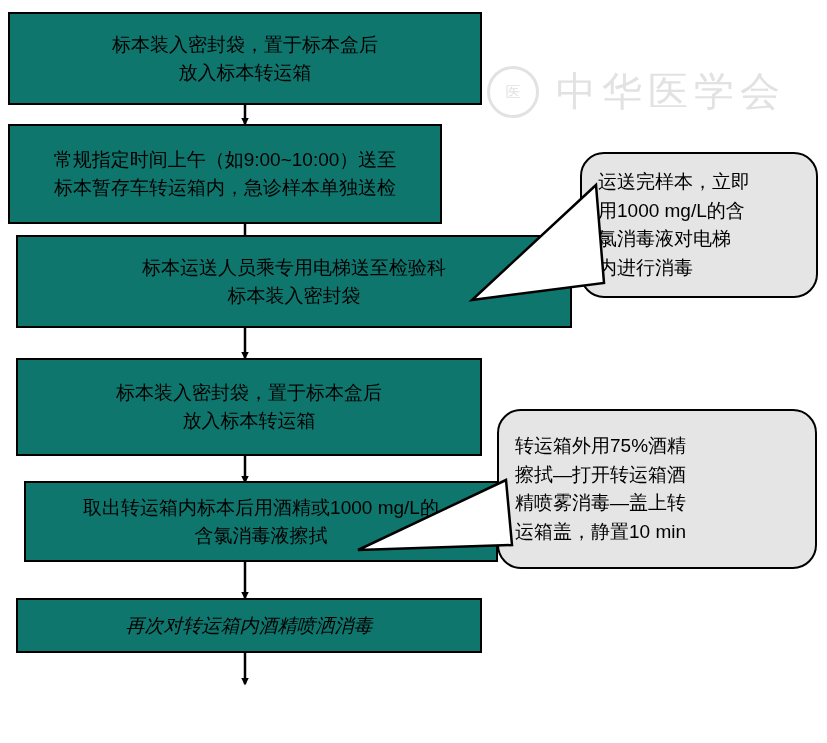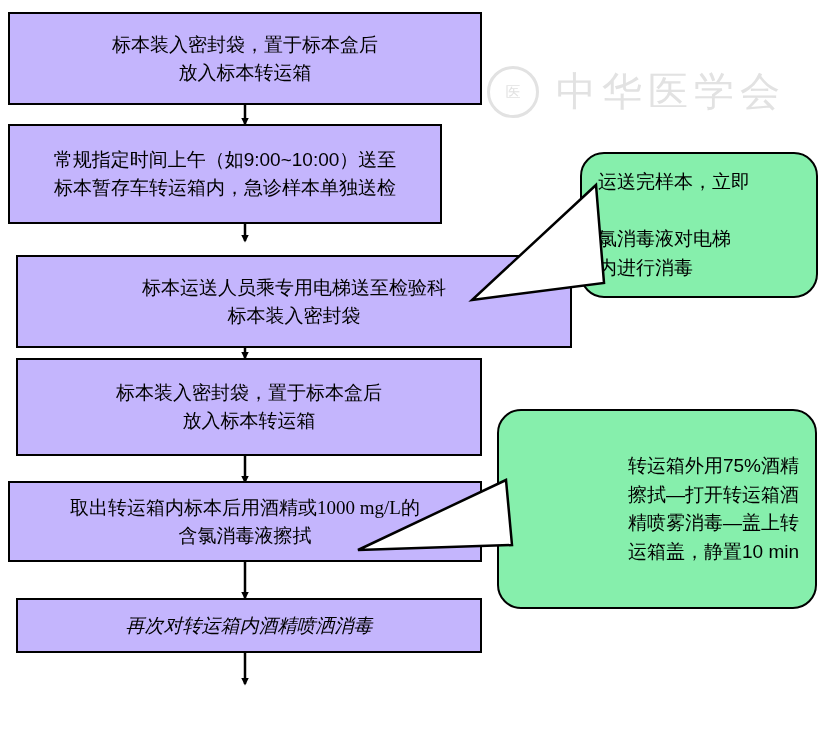--- a/index.html
+++ b/index.html
@@ -14,36 +14,36 @@
     position: relative;
     width: 827px;
     height: 743px;
     background: #ffffff;
     overflow: hidden;
   }
   .node {
     position: absolute;
     box-sizing: border-box;
     border: 2px solid #000000;
-    background: #c4b5fd;
+    background: #0f766e;
     display: flex;
     align-items: center;
     justify-content: center;
     text-align: center;
     font-size: 19px;
     line-height: 1.45;
     color: #000000;
     padding: 2px 6px;
     z-index: 3;
   }
   .callout {
     position: absolute;
     box-sizing: border-box;
     border: 2px solid #000000;
-    background: #86efac;
+    background: #e5e5e5;
     border-radius: 24px;
     display: flex;
     align-items: center;
     justify-content: center;
     text-align: left;
     font-size: 19px;
     line-height: 1.5;
     color: #000000;
     padding: 6px 16px;
     z-index: 4;
@@ -119,58 +119,58 @@
     </span>
   </div>
 
   <div class="node" style="left:8px; top:124px; width:434px; height:100px;">
     <span>
       <span>常规指定时间上午（如9:00~10:00）送至</span><br>
       <span>标本暂存车转运箱内，急诊样本单独送检</span>
     </span>
   </div>
 
-  <div class="node" style="left:16px; top:235px; width:556px; height:93px;margin-top:20px;">
+  <div class="node" style="left:16px; top:235px; width:556px; height:93px;">
     <span>
       <span>标本运送人员乘专用电梯送至检验科</span><br>
       <span>标本装入密封袋</span>
     </span>
   </div>
 
   <div class="node" style="left:16px; top:358px; width:466px; height:98px;">
     <span>
       <span>标本装入密封袋，置于标本盒后</span><br>
       <span>放入标本转运箱</span>
     </span>
   </div>
 
-  <div class="node" style="left:8px; top:481px; width:474px; height:81px;font-family:Liberation Serif, serif;">
+  <div class="node" style="left:24px; top:481px; width:474px; height:81px;">
     <span>
       <span>取出转运箱内标本后用酒精或1000 mg/L的</span><br>
       <span>含氯消毒液擦拭</span>
     </span>
   </div>
 
   <div class="node" style="left:16px; top:598px; width:466px; height:55px;font-style:italic;">
     <span>
       <span>再次对转运箱内酒精喷洒消毒</span>
     </span>
   </div>
 
 
   <div class="callout" style="left:580px; top:152px; width:238px; height:146px;">
     <span class="txt">
       <span>运送完样本，立即</span><br>
-      <br>
+      <span>用1000 mg/L的含</span><br>
       <span>氯消毒液对电梯</span><br>
       <span>内进行消毒</span>
     </span>
   </div>
 
-  <div class="callout" style="left:497px; top:409px; width:320px; height:200px;text-align:right;">
+  <div class="callout" style="left:497px; top:409px; width:320px; height:160px;">
     <span class="txt">
       <span>转运箱外用75%酒精</span><br>
       <span>擦拭—打开转运箱酒</span><br>
       <span>精喷雾消毒—盖上转</span><br>
       <span>运箱盖，静置10 min</span>
     </span>
   </div>
 
   <svg class="tail-layer" viewBox="0 0 827 743">
     <path d="M596,185 L472,300 L604,283 Z" fill="#ffffff" stroke="#000000" stroke-width="2.5" stroke-linejoin="miter"></path>

